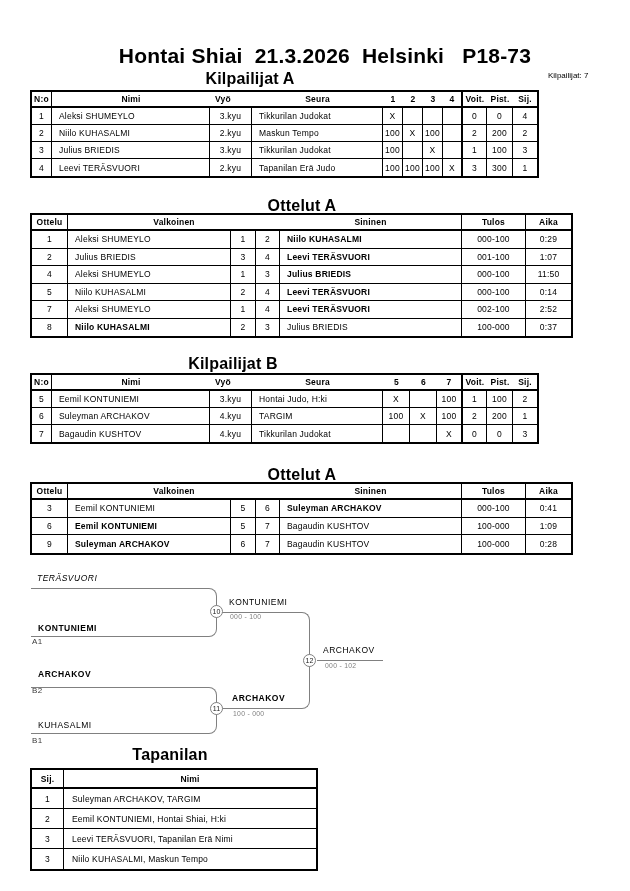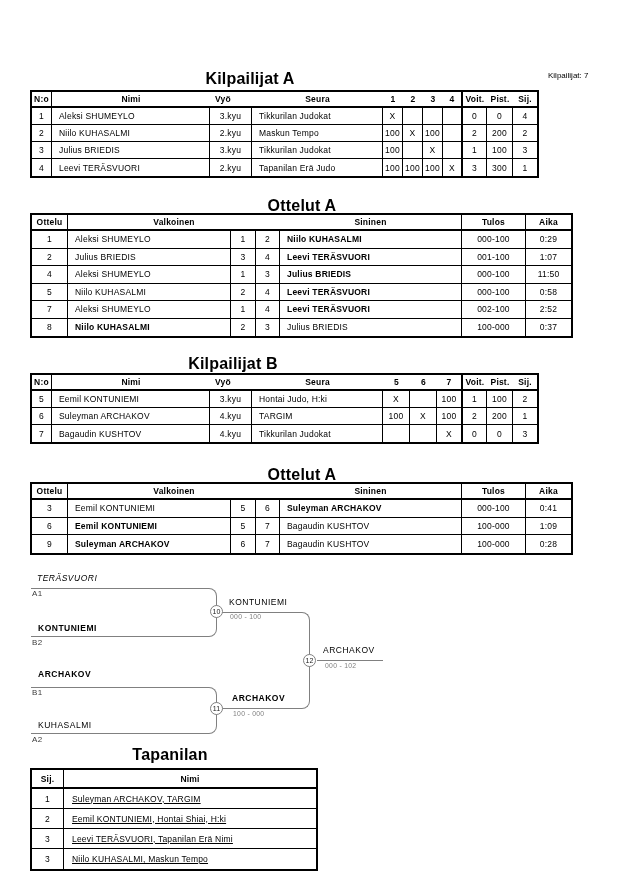--- a/index.html
+++ b/index.html
@@ -43,21 +43,21 @@
   th.sl    { padding-right:16px; }
   td { height:17px; border-right:1px solid #000; border-bottom:1px solid #000; }
   td:last-child { border-right:none; }
   tr:last-child td { border-bottom:none; }
   td.name { text-align:left; padding-left:7px; }
   td.thick { border-right:2px solid #000; }
   .bold { font-weight:bold; }
   .ott td { height:17.5px; }
   .tul th { height:19px; }
   .tul td { height:20px; }
-  .tul td.name { padding-left:8px;text-decoration:underline; }
+  .tul td.name { padding-left:8px; }
 
   
   .bpair, .bwin1, .bwin2, .bfinal, .bcircle { position:absolute; box-sizing:border-box; }
   .bpair {
     border:1px solid #808080; border-left:none;
     border-radius:0 8px 8px 0; background:transparent;
   }
   #pair1 { left:31px; top:588px; width:186px; height:49px; }
   #pair2 { left:31px; top:687px; width:186px; height:47px; }
   .bwin1 {
@@ -73,28 +73,29 @@
   .bfinal { left:317px; top:660px; width:66px; height:0; border-top:1px solid #808080; }
   .bcircle {
     width:13px; height:13px; border:1px solid #808080; border-radius:50%;
     background:#fff; font-size:7px; line-height:11px; text-align:center;
     z-index:2; color:#222;
   }
   #c10 { left:210px; top:605px; }
   #c11 { left:210px; top:702px; }
   #c12 { left:303px; top:654px; }
   .bname  { position:absolute; font-size:8.5px; letter-spacing:0.5px; white-space:nowrap; }
-  .bcode  { position:absolute; font-size:8px;  color:#3a3a3a; letter-spacing:0.3px; }
+  .bcode  { position:absolute; font-size:8px;  color:#3a3a3a; letter-spacing:0.3px;margin-top:48px; }
   .bscore { position:absolute; font-size:6.8px; color:#808080; letter-spacing:0.3px; }
 </style>
 </head>
 <body>
 
 <div class="sheet">
 
+  <div class="main-title">Hontai Shiai  21.3.2026  Helsinki   P18-73</div>
   <div class="sub-title t-ka">Kilpailijat A</div>
   <div class="count">Kilpailijat: 7</div>
 
   <table id="tbl-ka" class="sheet-table">
     <colgroup>
       <col style="width:20px">
         <col style="width:158px">
         <col style="width:42px">
         <col style="width:131px">
       <col style="width:20px">
@@ -225,21 +226,21 @@
           <td>000-100</td>
           <td>11:50</td>
         </tr>
         <tr>
           <td>5</td>
           <td class="name">Niilo KUHASALMI</td>
           <td>2</td>
           <td>4</td>
           <td class="name bold">Leevi TERÄSVUORI</td>
           <td>000-100</td>
-          <td>0:58</td>
+          <td>0:14</td>
         </tr>
         <tr>
           <td>7</td>
           <td class="name">Aleksi SHUMEYLO</td>
           <td>1</td>
           <td>4</td>
           <td class="name bold">Leevi TERÄSVUORI</td>
           <td>002-100</td>
           <td>2:52</td>
         </tr>

